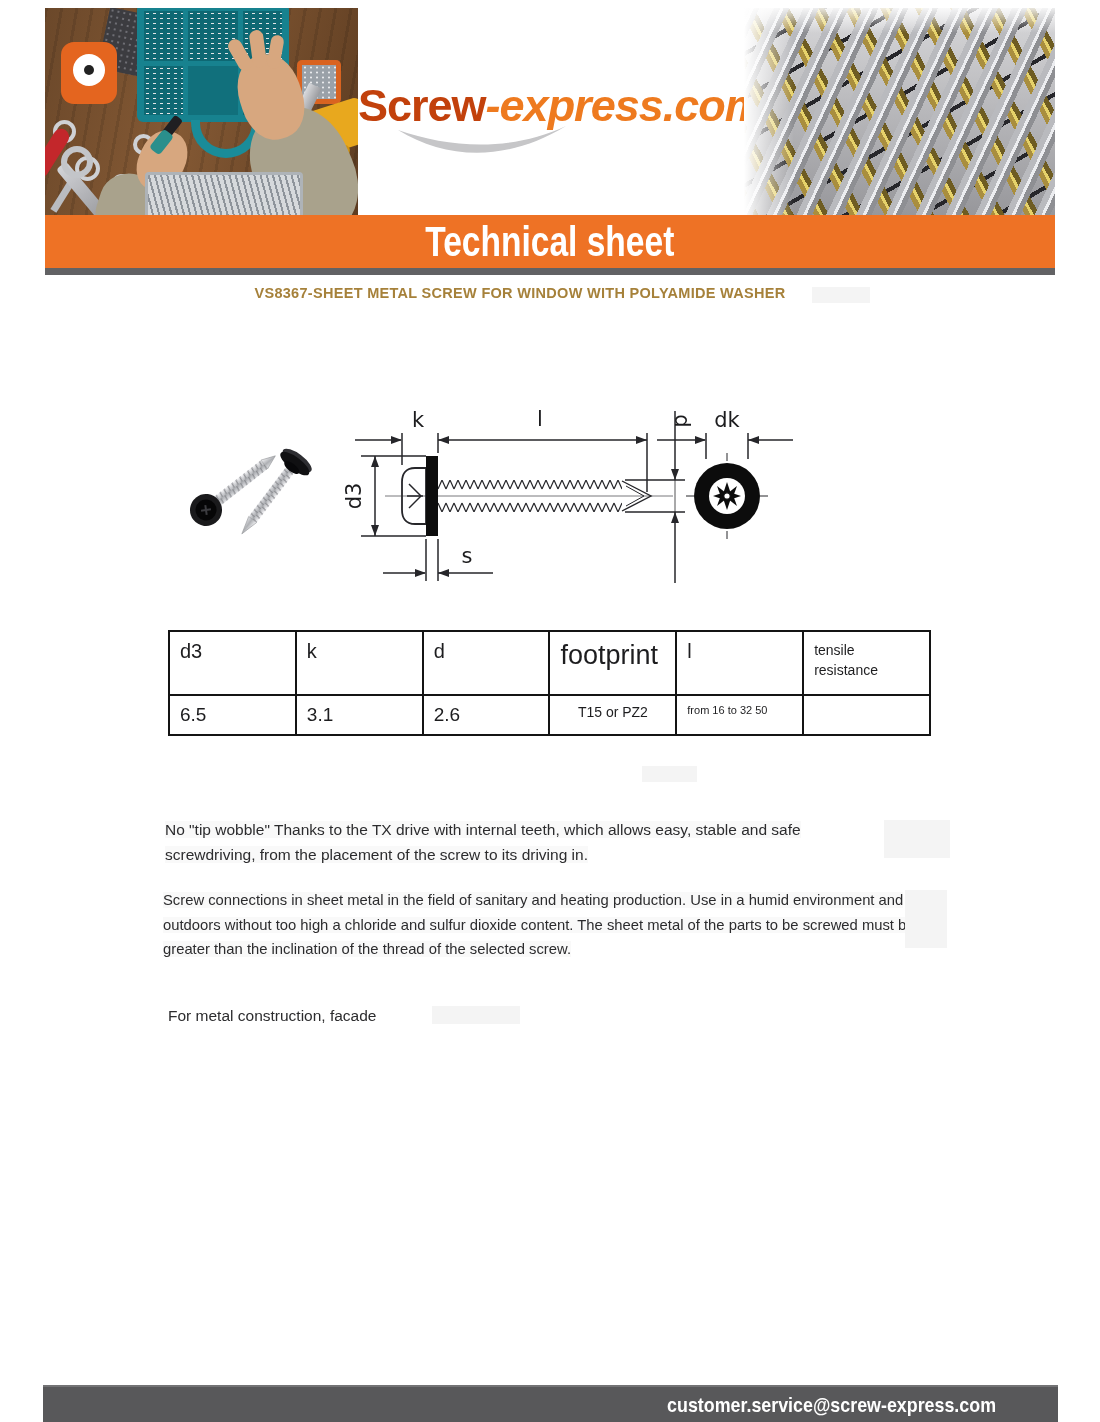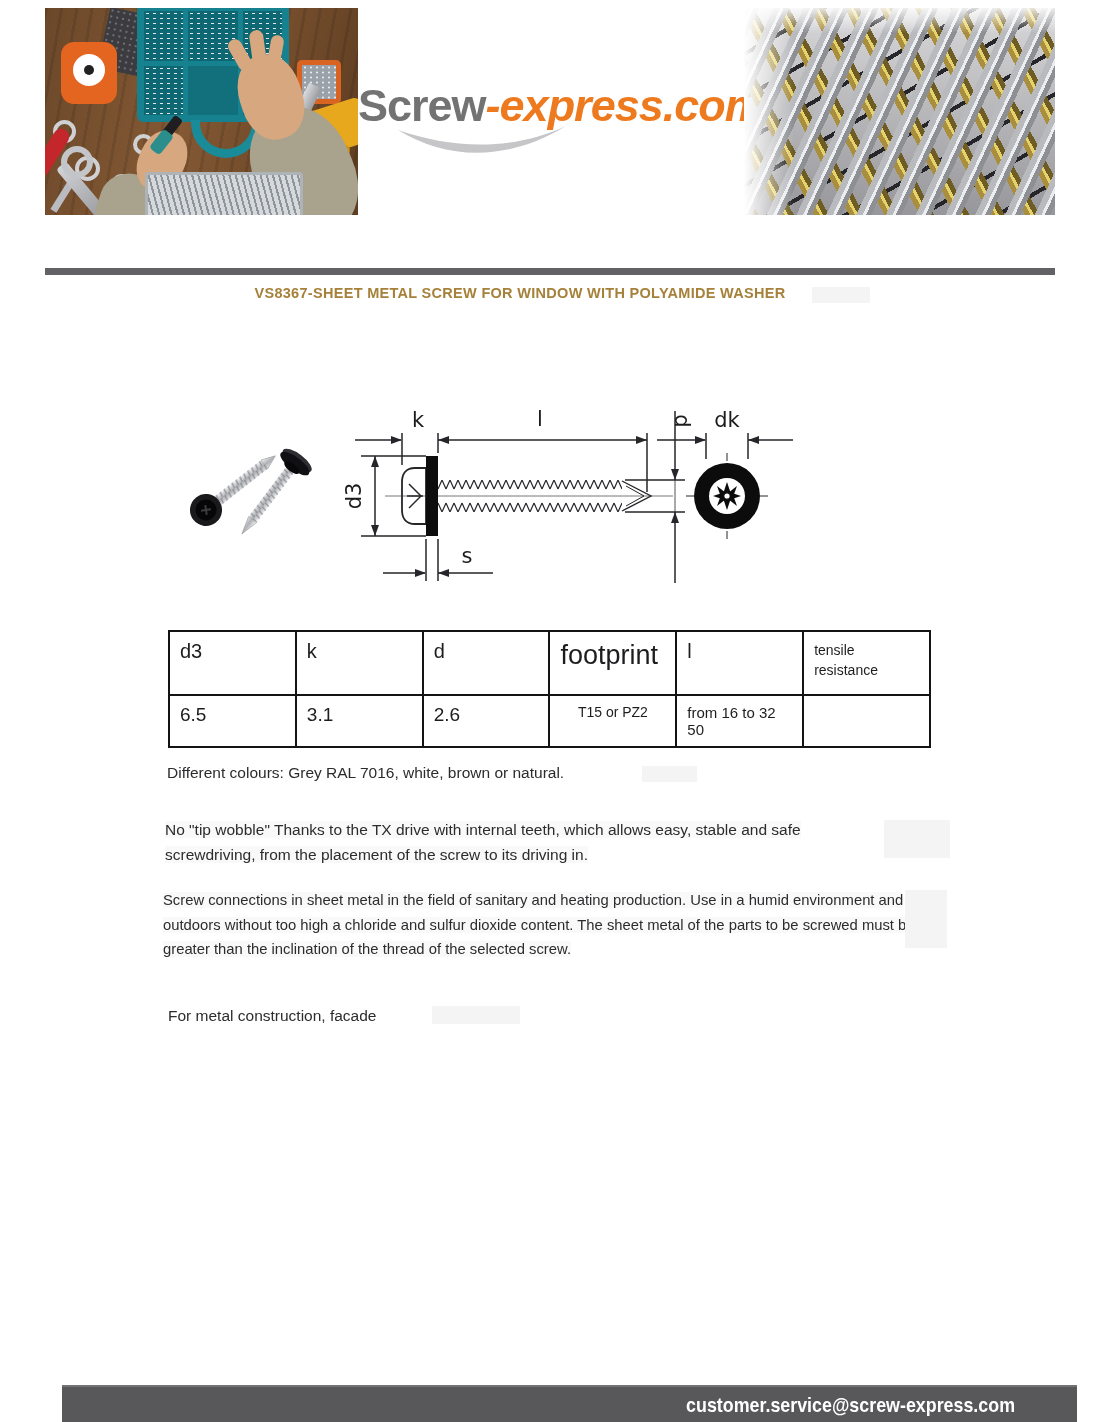--- a/index.html
+++ b/index.html
@@ -15,52 +15,52 @@
   .photo-right{left:744px;top:8px;width:311px;height:207px;overflow:hidden;
     background:
       linear-gradient(90deg,#ffffff 0,rgba(255,255,255,0) 16%),
       linear-gradient(rgba(255,255,255,.85),rgba(255,255,255,0) 12%),
       repeating-linear-gradient(115deg,#b9babe 0 6px,#ecedf0 6px 9px,#8e8f93 9px 14px,rgba(0,0,0,0) 14px 27px),
       repeating-linear-gradient(62deg,#a98e3e 0 5px,#e6d26a 5px 8px,#6e5c22 8px 13px,rgba(0,0,0,0) 13px 31px),
       repeating-linear-gradient(150deg,#26262a 0 4px,rgba(0,0,0,0) 4px 38px),
       linear-gradient(#d8d8da,#97979b);}
   .logo-wrap{left:358px;top:80px;width:386px;text-align:center;white-space:nowrap;
     font-size:45px;font-weight:700;letter-spacing:-1px;}
-  .logo-grey{color:#737373;}
+  .logo-grey{color:#c2410c;}
   .logo-orange{color:#ee7a1f;font-style:italic;}
   .banner{left:45px;top:215px;width:1010px;height:53px;background:#ee7225;
     display:flex;align-items:center;justify-content:center;}
   .banner-text{color:#ffffff;font-weight:700;font-size:43px;letter-spacing:0;
     transform:scaleX(.78);transform-origin:center;white-space:nowrap;}
   .divider{left:45px;top:268px;width:1010px;height:7px;background:#626264;}
   .subtitle{left:0;top:285px;width:1040px;text-align:center;color:#a6813a;
     font-weight:700;font-size:14.5px;letter-spacing:.3px;}
   
   table.spec{position:absolute;left:168px;top:630px;width:763px;border-collapse:collapse;table-layout:fixed;}
   table.spec th,table.spec td{border:2px solid #141414;text-align:left;vertical-align:top;
     padding:8px 10px;font-weight:400;color:#1d1d1f;}
   table.spec tr.hd{height:64px;}
   table.spec tr.dt{height:40px;}
   .h-big{font-size:20px;}
   .h-foot{font-size:27px;}
   .h-small{font-size:14px;line-height:1.45;padding-top:10px;}
   .c-num{font-size:19px;vertical-align:middle;}
   .c-mid{font-size:14px;text-align:center;vertical-align:middle;}
-  .c-rng{font-size:15px;vertical-align:middle;}
+  .c-rng{font-size:11px;vertical-align:middle;}
   table.spec td.c-mid{text-align:center;}
   
   .para{position:absolute;color:#2c2c2e;}
   .p1{left:167px;top:764px;font-size:15.5px;}
   .p2{left:165px;top:817px;width:712px;font-size:15.5px;line-height:1.62;}
   .p3{left:163px;top:888px;width:772px;font-size:14.8px;line-height:1.66;}
   .p4{left:168px;top:1007px;font-size:15.5px;}
   .scan{background:rgba(0,0,0,.022);}
   .artifact{position:absolute;background:#f4f4f4;}
   
-  .footer{left:62px;top:1385px;width:1015px;height:37px;background:#58585a;border-top:2px solid #737375;
+  .footer{left:43px;top:1385px;width:1015px;height:37px;background:#58585a;border-top:2px solid #737375;
     display:flex;align-items:center;justify-content:flex-end;box-sizing:border-box;padding-right:62px;}
   .footer-text{color:#fff;font-weight:700;font-size:21px;transform:scaleX(.85);transform-origin:right center;white-space:nowrap;}
   
   .speck-teal{background-color:#0e6873;background-image:radial-gradient(#e3e5e8 1.1px,rgba(227,229,232,0) 1.4px);background-size:7px 5px;}
   .ring{border-radius:50%;border:4px solid #cfd1d5;background:transparent;}
 </style>
 </head>
 <body>
 
 <div class="page">
@@ -111,20 +111,23 @@
 
   <div class="abs logo-wrap">
     <span class="logo-grey">Screw</span><span class="logo-orange">-express.com</span>
   </div>
   <svg class="abs" style="left:392px;top:120px;" width="180" height="45" viewBox="0 0 180 45">
     <path d="M6,10 C55,40 115,42 174,6 C118,32 58,28 6,10 Z" fill="#c6c6c8"></path>
   </svg>
 
   <div class="abs photo-right"></div>
 
+  <div class="abs banner">
+    <div class="banner-text">Technical sheet</div>
+  </div>
   <div class="abs divider"></div>
 
   <div class="abs subtitle">VS8367-SHEET METAL SCREW FOR WINDOW WITH POLYAMIDE WASHER</div>
   <div class="artifact" style="left:812px;top:287px;width:58px;height:16px;"></div>
 
   <svg class="abs" style="left:168px;top:428px;" width="185" height="128" viewBox="0 0 185 128">
     <defs>
       <linearGradient id="mg" x1="0" y1="0" x2="0" y2="1">
         <stop offset="0" stop-color="#f5f5f7"></stop>
           <stop offset=".55" stop-color="#aeb0b4"></stop>
@@ -252,21 +255,20 @@
       <td class="c-num">6.5</td>
       <td class="c-num">3.1</td>
       <td class="c-num">2.6</td>
       <td class="c-mid">T15 or PZ2</td>
       <td class="c-rng">from 16 to 32 50</td>
       <td class="c-rng"></td>
     </tr>
   </tbody>
     </table>
 
-  <div class="para p1">Different colours: Grey RAL 7016, white, brown or natural.</div>
   <div class="artifact" style="left:642px;top:766px;width:55px;height:16px;"></div>
 
   <div class="para p2"><span class="scan">No "tip wobble" Thanks to the TX drive with internal teeth, which allows easy, stable and safe screwdriving, from the placement of the screw to its driving in.</span></div>
   <div class="artifact" style="left:884px;top:820px;width:66px;height:38px;"></div>
 
   <div class="para p3"><span class="scan">Screw connections in sheet metal in the field of sanitary and heating production. Use in a humid environment and outdoors without too high a chloride and sulfur dioxide content. The sheet metal of the parts to be screwed must be greater than the inclination of the thread of the selected screw.</span></div>
   <div class="artifact" style="left:905px;top:890px;width:42px;height:58px;"></div>
 
   <div class="para p4">For metal construction, facade</div>
   <div class="artifact" style="left:432px;top:1006px;width:88px;height:18px;"></div>

